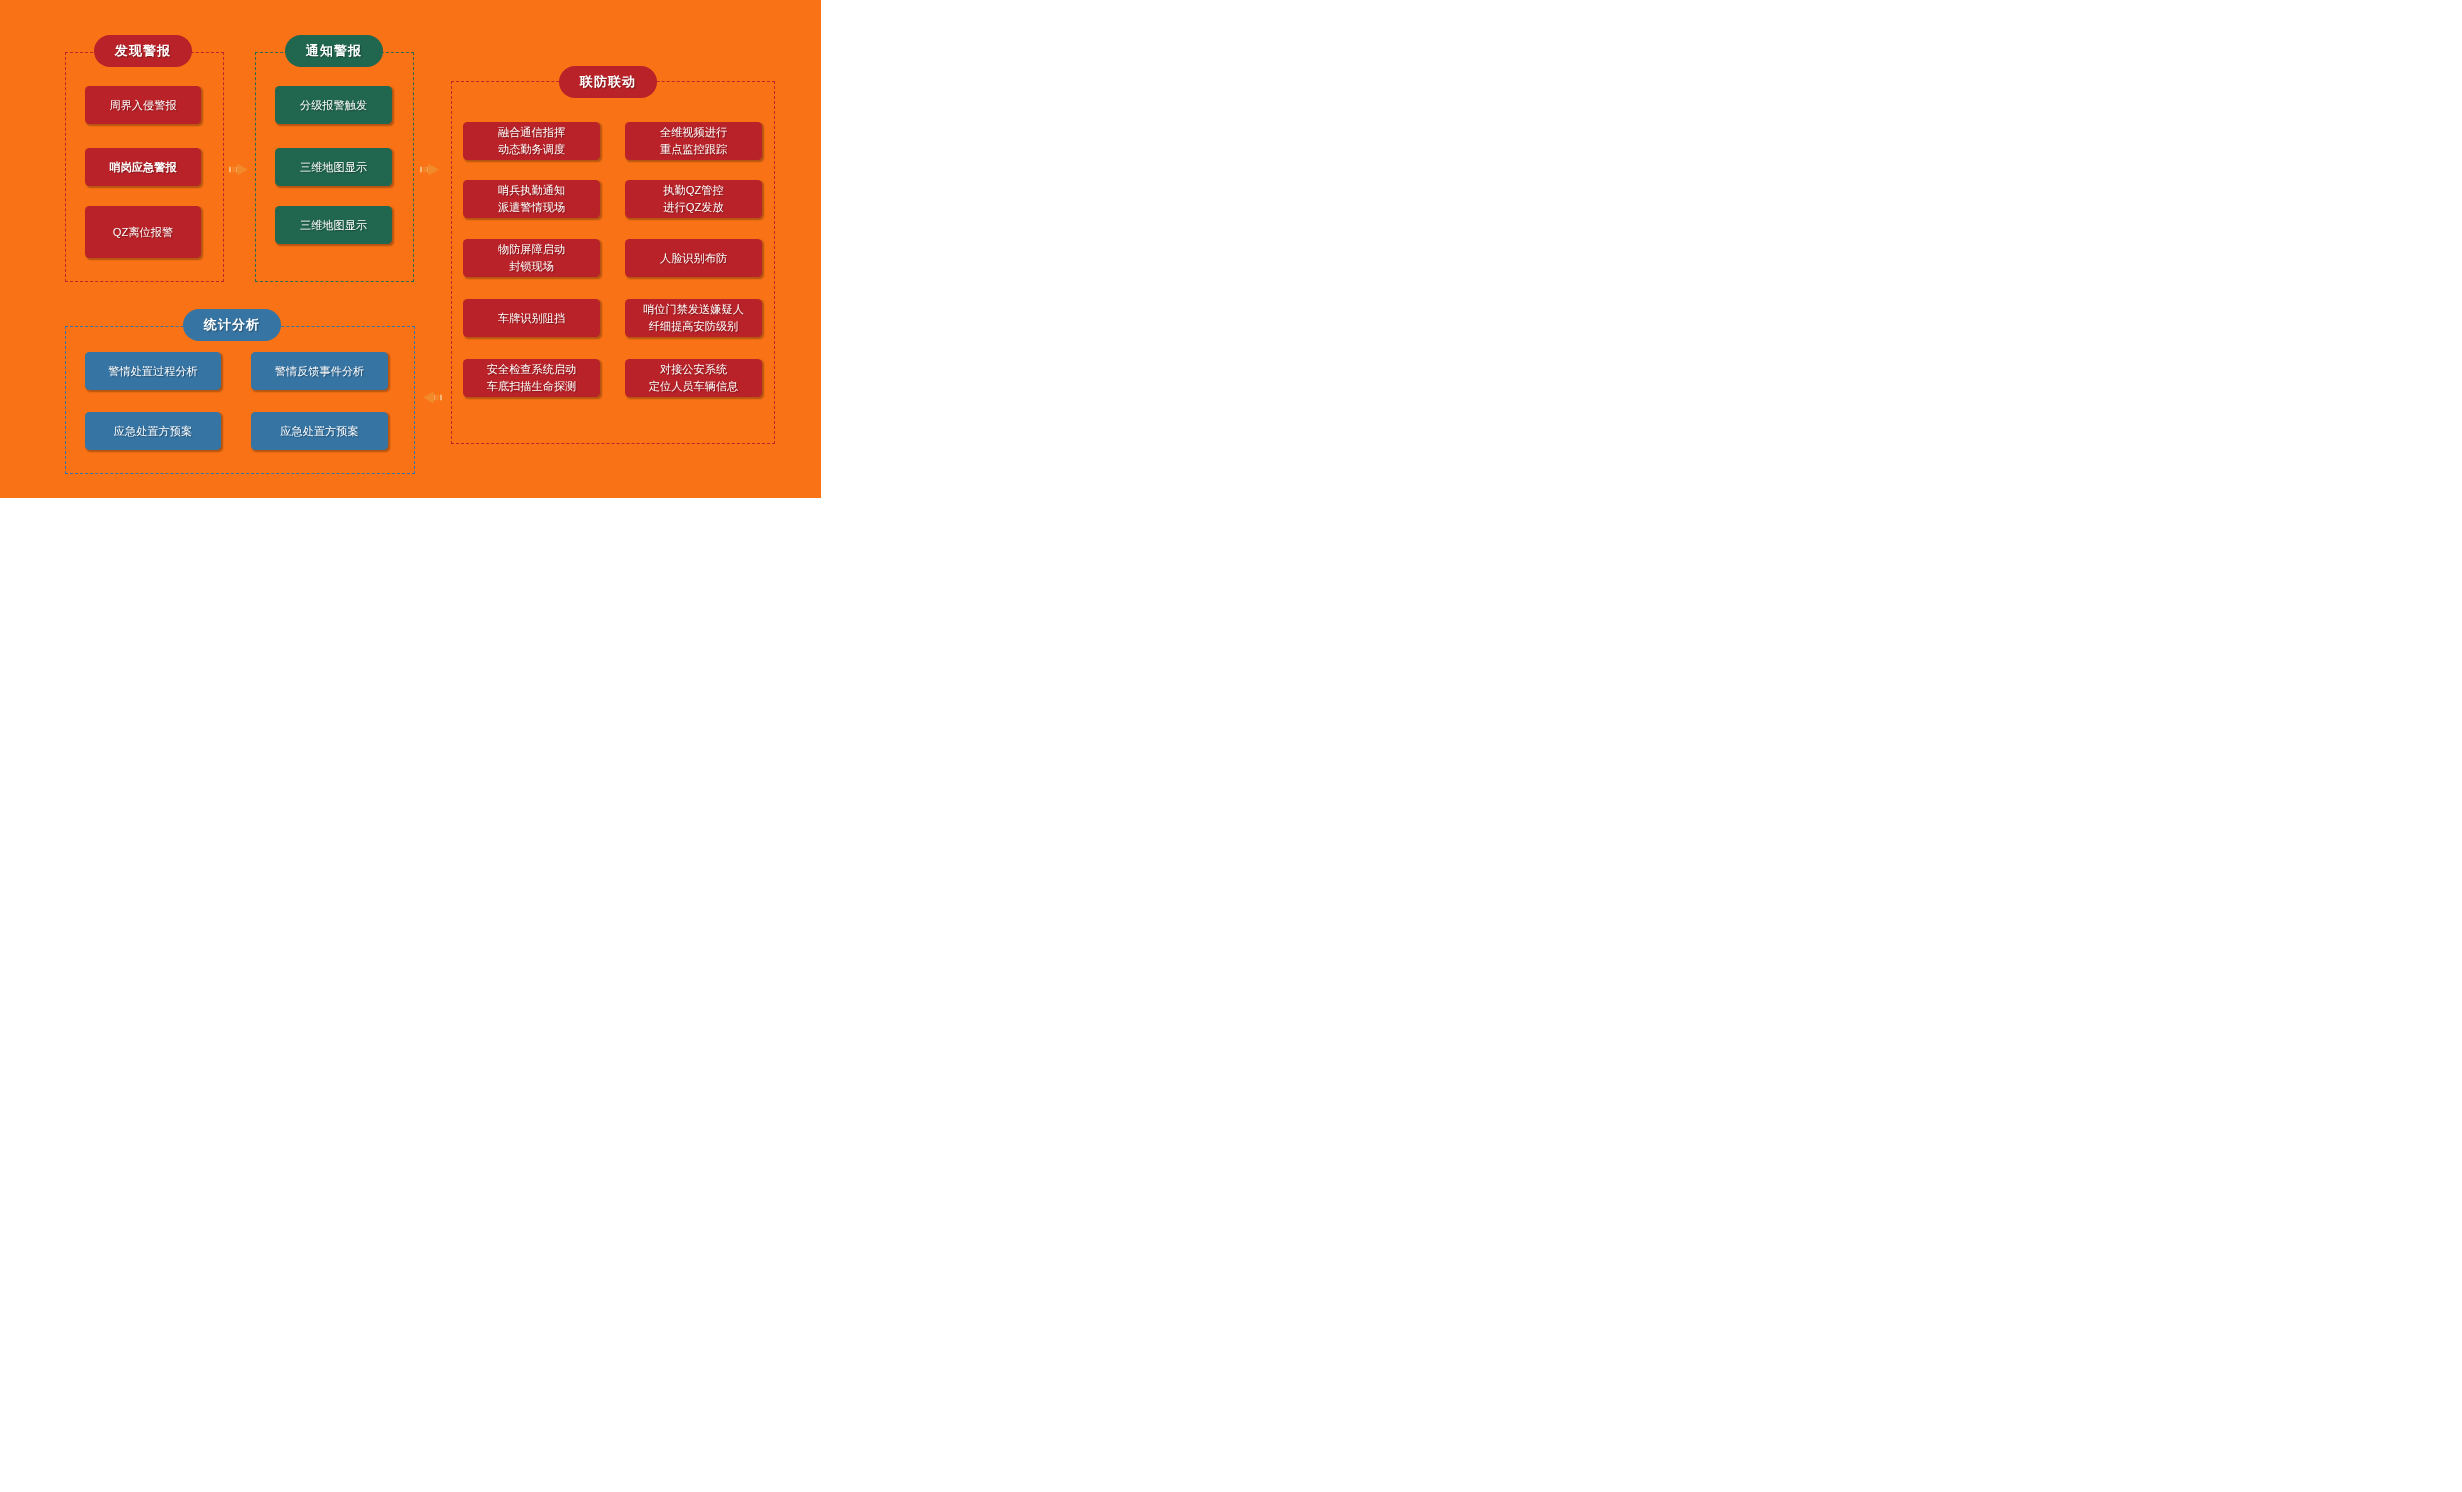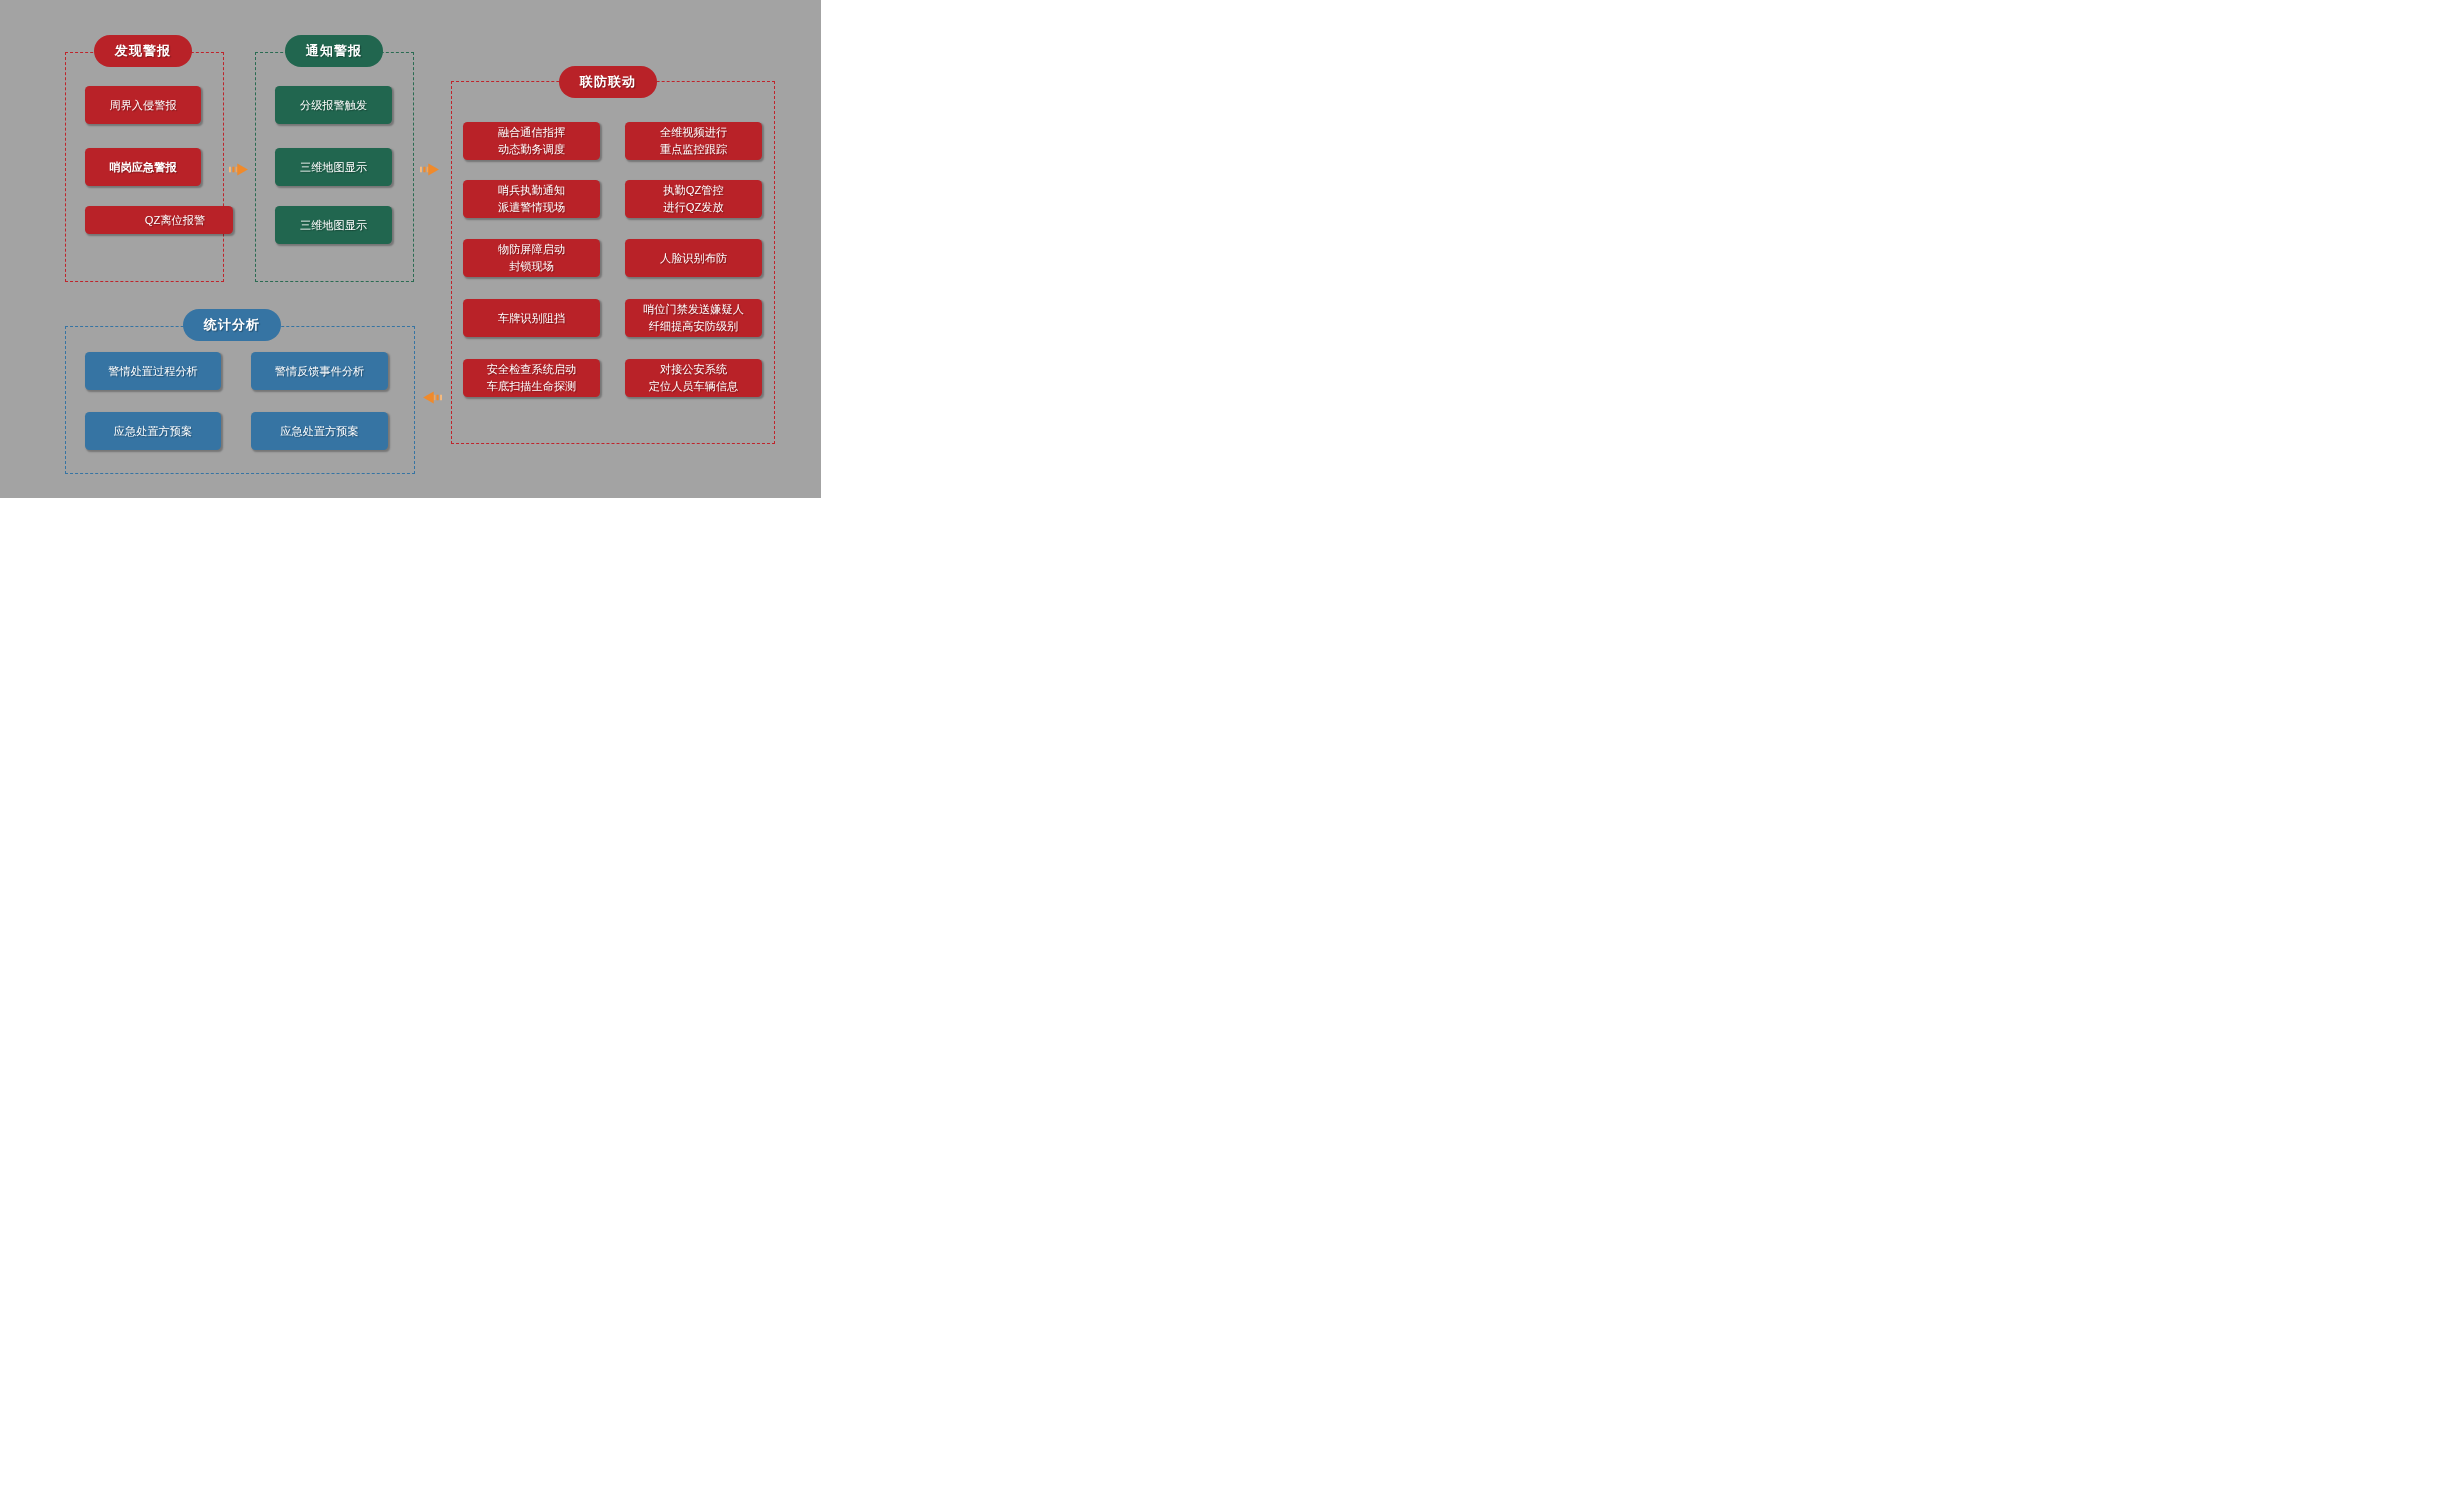--- a/index.html
+++ b/index.html
@@ -1,19 +1,19 @@
 <!DOCTYPE html>
 <html style="font-size:9px"><head>
 <meta charset="utf-8">
 <style>
   html,body{margin:0;padding:0;background:#ffffff;}
   .canvas{
     position:relative;
     width:821px;height:498px;
-    background:#a3a3a3;
+    background:#f97316;
     font-family:"Liberation Sans", sans-serif;
     overflow:hidden;
   }
   .zone{position:absolute;border:1.1px dashed;background:transparent;z-index:1;}
   .zone.z-red{border-color:#bf242b;}
   .zone.z-green{border-color:#2a6b52;}
   .zone.z-blue{border-color:#3674a3;}
   .pill{
     position:absolute;z-index:3;
     border-radius:16.3px;
@@ -41,21 +41,21 @@
 <body>
 
 <div class="canvas">
 
   <div class="zone z-red" style="left:65px;top:52px;width:157px;height:228px;"></div>
   <div class="pill fill-red" style="left:94px;top:35px;width:98px;height:31.5px;">
     <span>发现警报</span>
   </div>
   <div class="box fill-red" style="left:85px;top:86px;width:116px;height:38px;">周界入侵警报</div>
   <div class="box fill-red" style="left:85px;top:148px;width:116px;height:38px;font-weight:bold;">哨岗应急警报</div>
-  <div class="box fill-red" style="left:85px;top:206px;width:116px;height:28px;padding-left:32px;">QZ离位报警</div>
+  <div class="box fill-red" style="left:85px;top:206px;width:116px;height:52px;">QZ离位报警</div>
 
   <div class="arrow" style="left:229px;top:160px;">
     <svg viewBox="0 0 36 34" xmlns="http://www.w3.org/2000/svg" aria-hidden="true">
       <rect x="0" y="12" width="3.5" height="10" fill="#f7ba7d"></rect>
       <rect x="6" y="12" width="4" height="10" fill="#f08a2b"></rect>
       <rect x="12" y="12" width="3" height="10" fill="#f5a65a"></rect>
       <polygon points="15,6 34,17 15,28" fill="#f08a2b"></polygon>
     </svg>
   </div>
 

